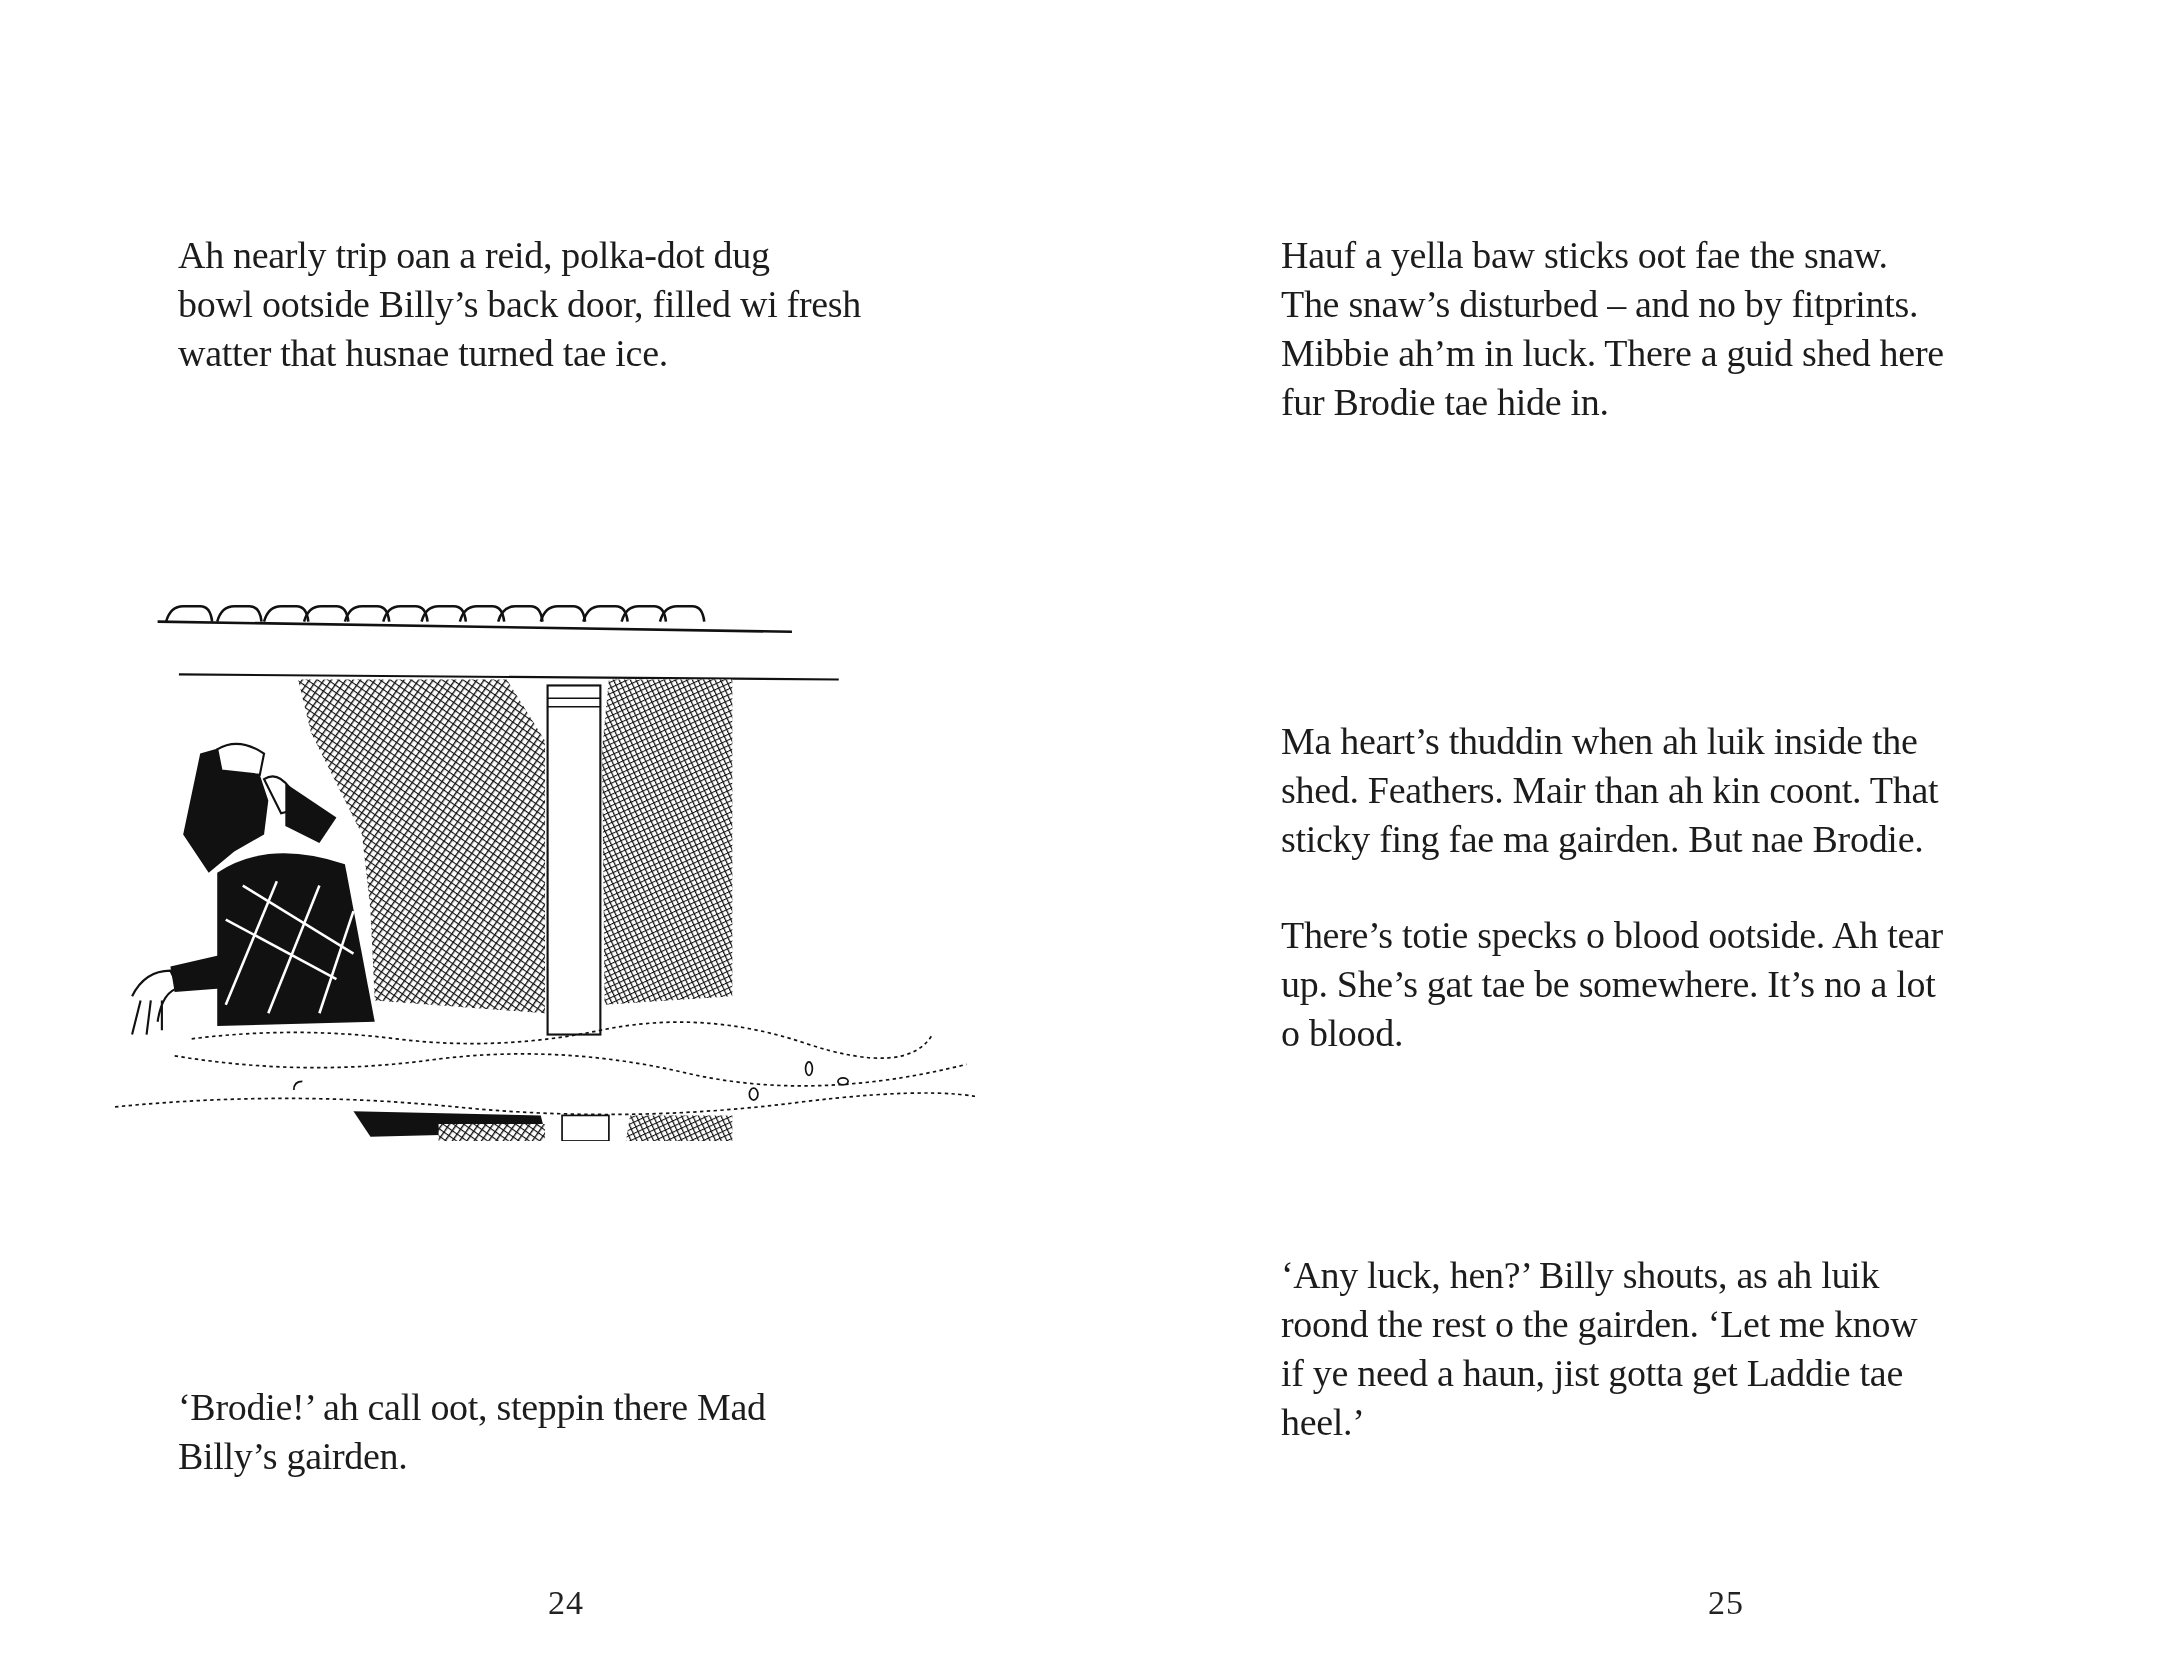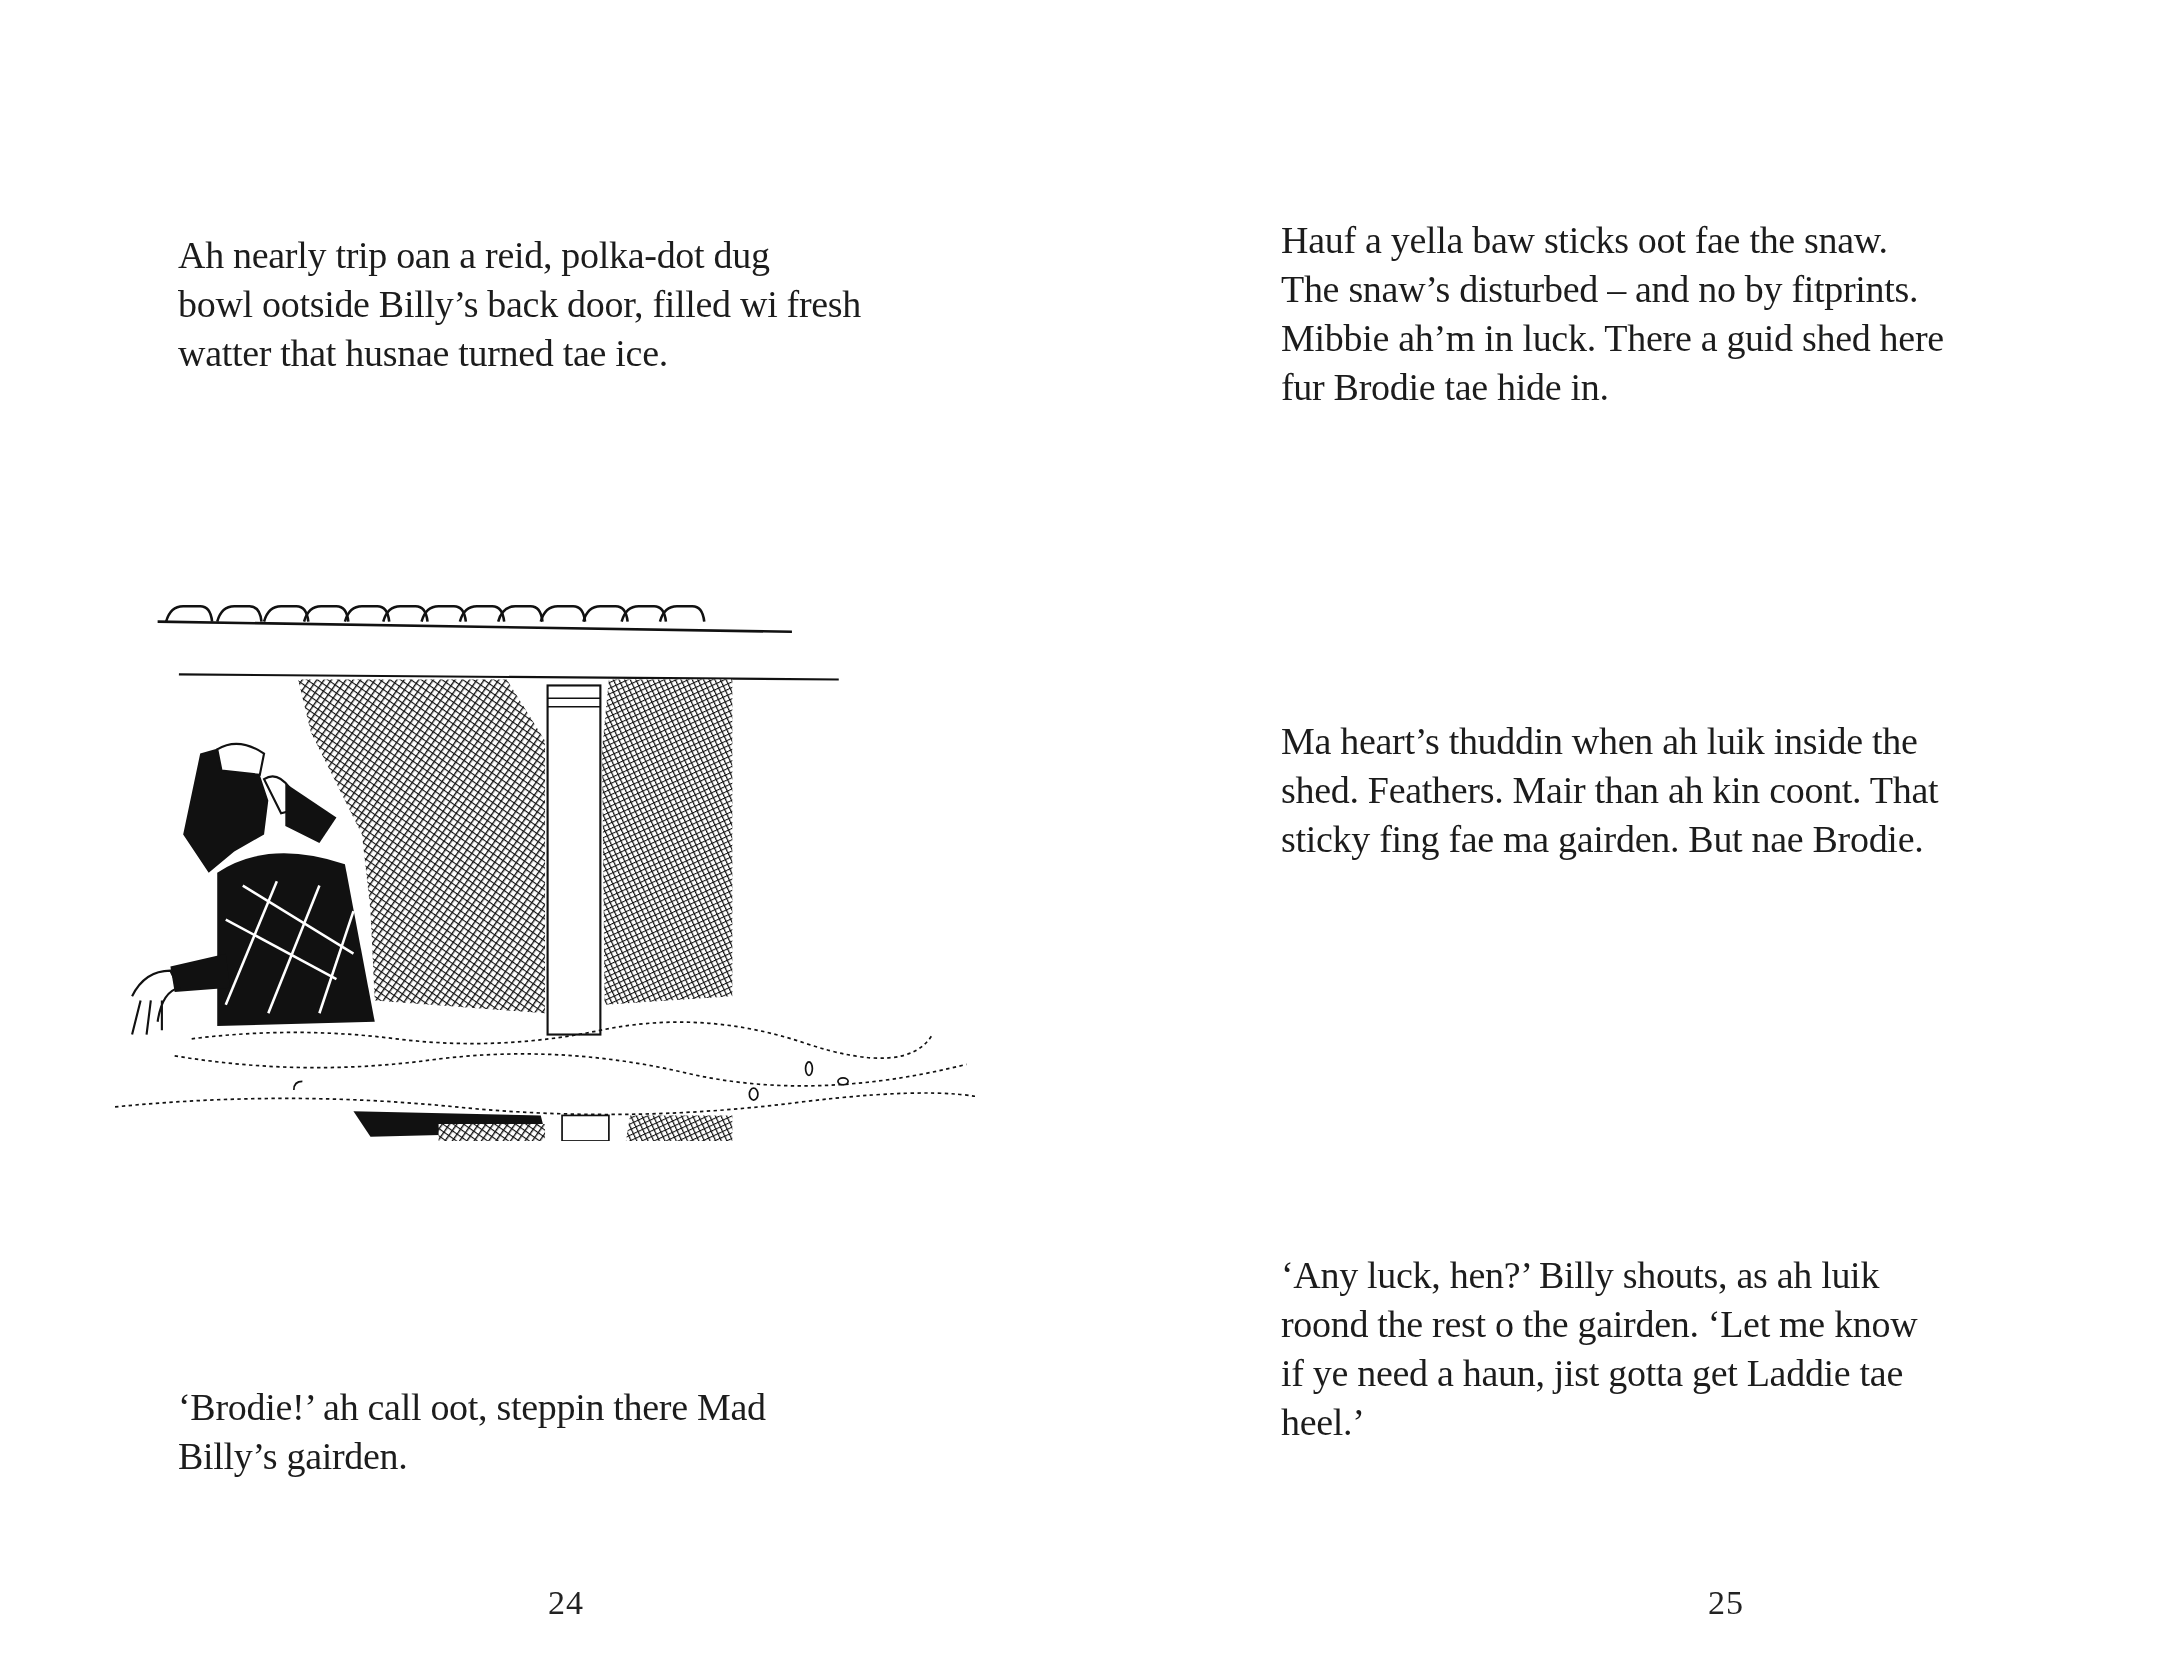--- a/index.html
+++ b/index.html
@@ -145,27 +145,30 @@
     </svg>
   </div>
 
   <p class="para" style="top:1375px">‘Brodie!’ ah call oot, steppin there Mad
 Billy’s gairden.</p>
 
   <span class="page-number">24</span>
 </div>
 
 <div class="page page-right">
-  <p class="para" style="top:208px">Hauf a yella baw sticks oot fae the snaw.
+  <p class="para" style="top:223px">Hauf a yella baw sticks oot fae the snaw.
 The snaw’s disturbed – and no by fitprints.
 Mibbie ah’m in luck. There a guid shed here
 fur Brodie tae hide in.</p>
   <p class="para" style="top:709px">Ma heart’s thuddin when ah luik inside the
 shed. Feathers. Mair than ah kin coont. That
 sticky fing fae ma gairden. But nae Brodie.</p>
+  <p class="para" style="top:903px">There’s totie specks o blood ootside. Ah tear
+up. She’s gat tae be somewhere. It’s no a lot
+o blood.</p>
   <p class="para" style="top:1243px">‘Any luck, hen?’ Billy shouts, as ah luik
 roond the rest o the gairden. ‘Let me know
 if ye need a haun, jist gotta get Laddie tae
 heel.’</p>
 
   <span class="page-number">25</span>
 </div>
 
 
 </body></html>

